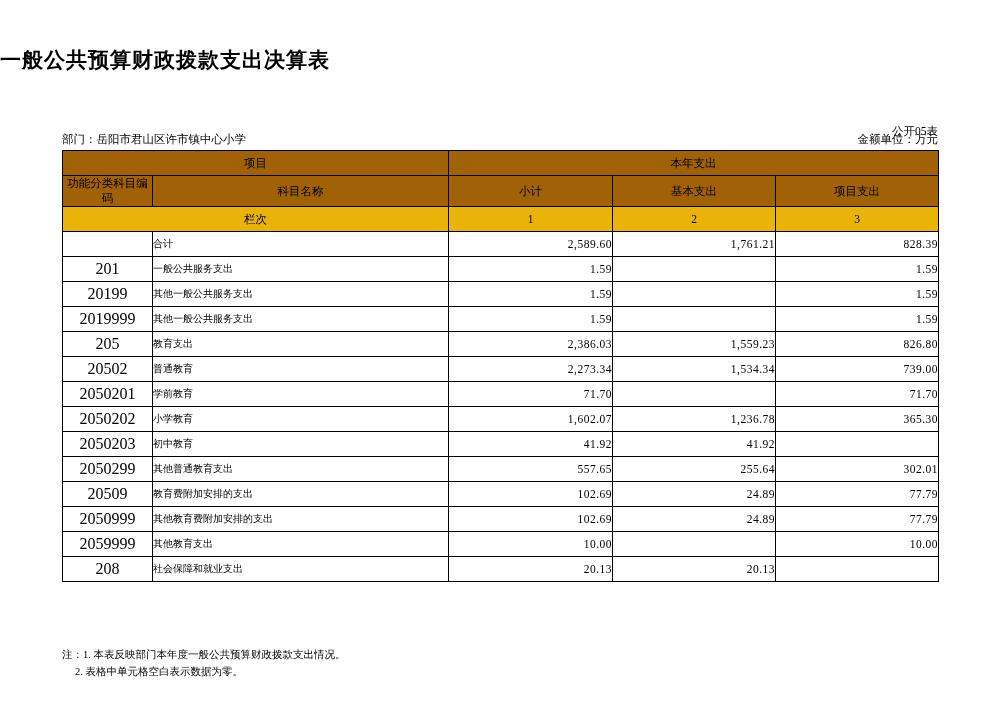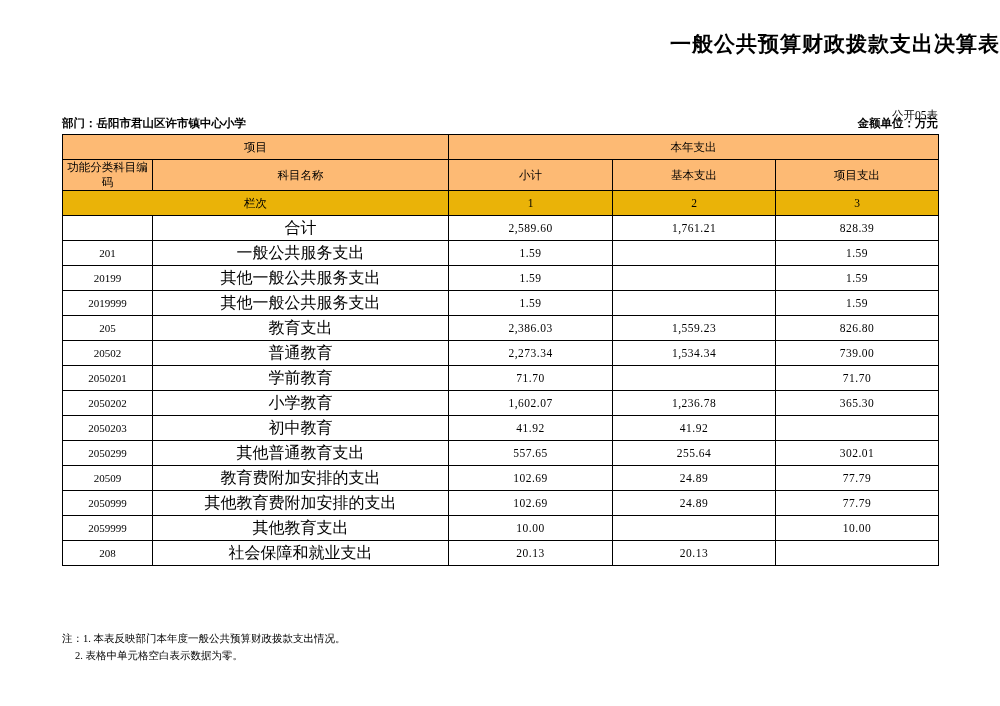--- a/index.html
+++ b/index.html
@@ -14,44 +14,43 @@
     color: #000000;
     overflow: hidden;
   }
   .page {
     position: relative;
     width: 1000px;
     height: 706px;
     box-sizing: border-box;
   }
   .doc-title {
-    text-align: right;
+    text-align: left;
     font-size: 21px;
     font-weight: bold;
     letter-spacing: 1px;
-    margin-top: 30px;
+    margin-top: 46px;
     font-family: "Liberation Serif", "DejaVu Serif", serif;
   }
   .form-code {
     position: absolute;
     right: 62px;
     top: 78px;
     font-size: 11.5px;
     font-family: "Liberation Serif", "DejaVu Serif", serif;
   }
   .meta-row {
     position: absolute;
     left: 62px;
     right: 62px;
     top: 86px;
     display: flex;
     justify-content: space-between;
     font-size: 11.5px;
     font-family: "Liberation Serif", "DejaVu Serif", serif;
-    font-weight: bold;
   }
   .meta-dept { white-space: nowrap; }
   .meta-unit { white-space: nowrap; }
 
   table.budget {
     position: absolute;
     left: 62px;
     top: 104px;
     width: 876px;
     border-collapse: collapse;
@@ -60,41 +59,41 @@
     font-family: "Liberation Serif", "DejaVu Serif", serif;
   }
   table.budget td, table.budget th {
     border: 1px solid #000000;
     padding: 0;
     font-weight: normal;
     height: 24px;
     vertical-align: middle;
   }
   .hdr {
-    background: #fdba74;
+    background: #a16207;
     text-align: center;
   }
   .hdr-tall { height: 46px; }
   .row-label-cell {
     background: #eab308;
     text-align: center;
   }
   td.code {
     text-align: center;
-    font-size: 11px;
+    font-size: 16px;
     margin-top: 27px;
   }
   td.name {
-    text-align: center;
+    text-align: left;
     padding-left: 9px;
-    font-size: 16px;
+    font-size: 10px;
     margin-top: 17px;
   }
   td.num {
-    text-align: center;
+    text-align: right;
     padding-right: 9px;
     font-size: 11.5px;
     letter-spacing: 0.5px;
   }
   .notes {
     position: absolute;
     left: 62px;
     top: 600px;
     font-size: 10.5px;
     line-height: 17px;

